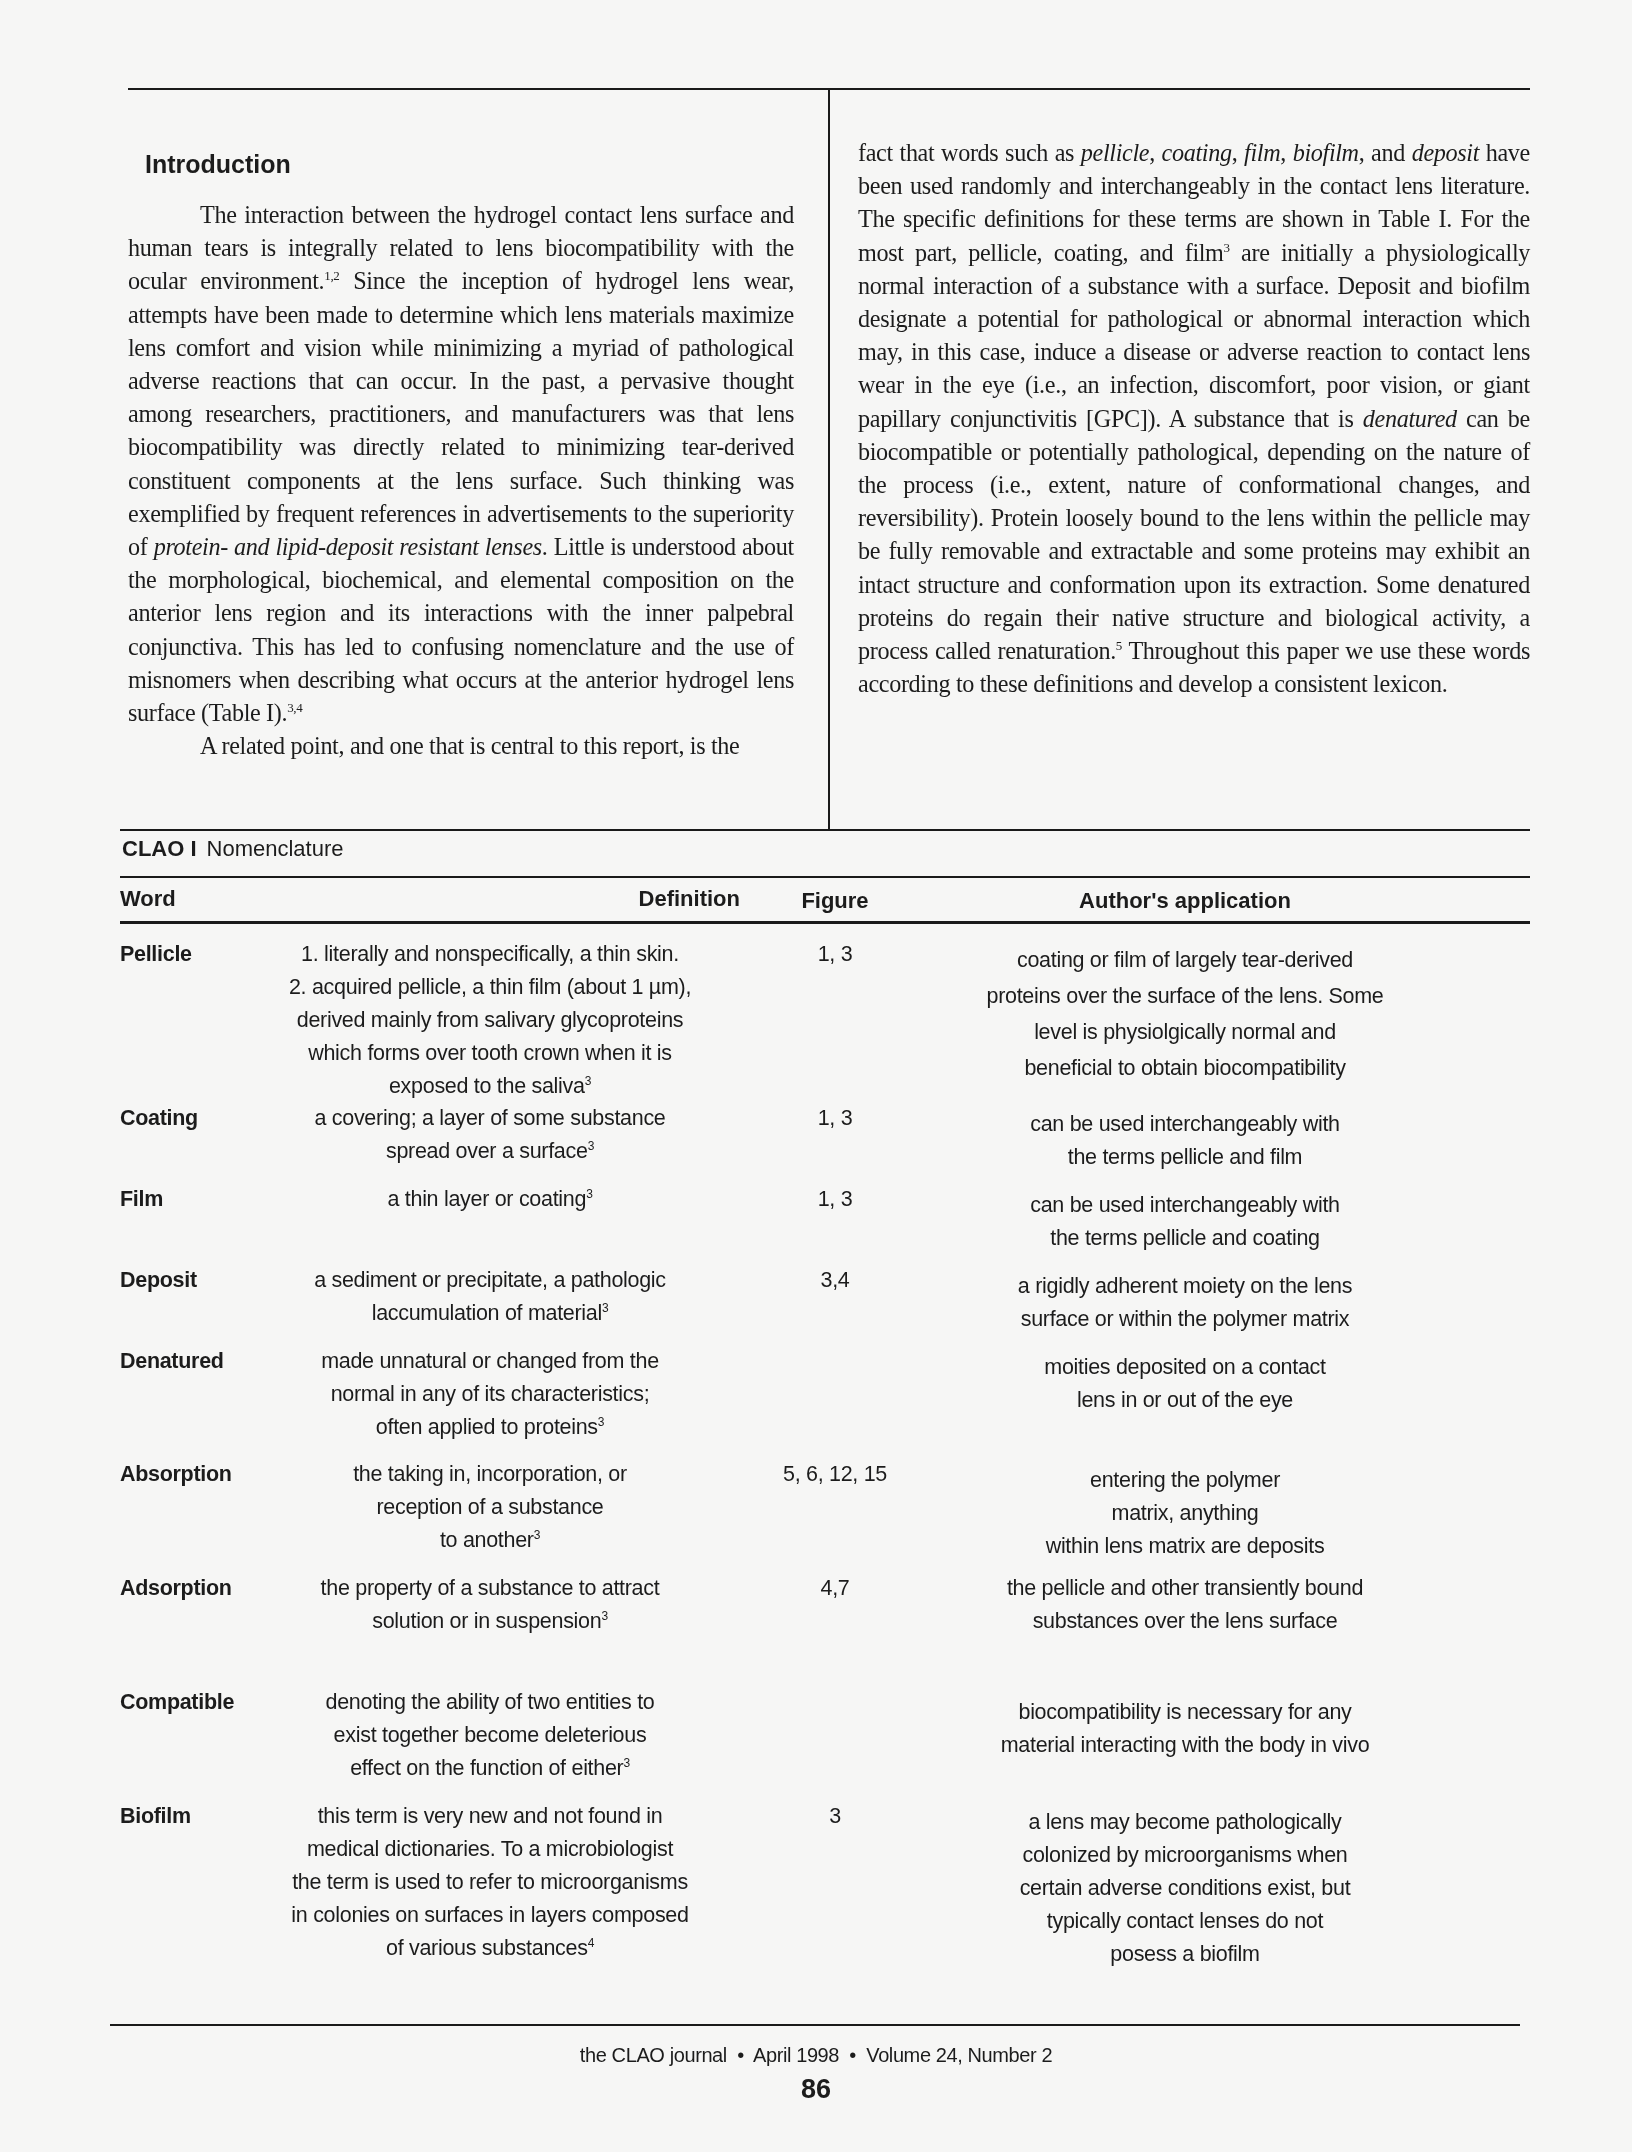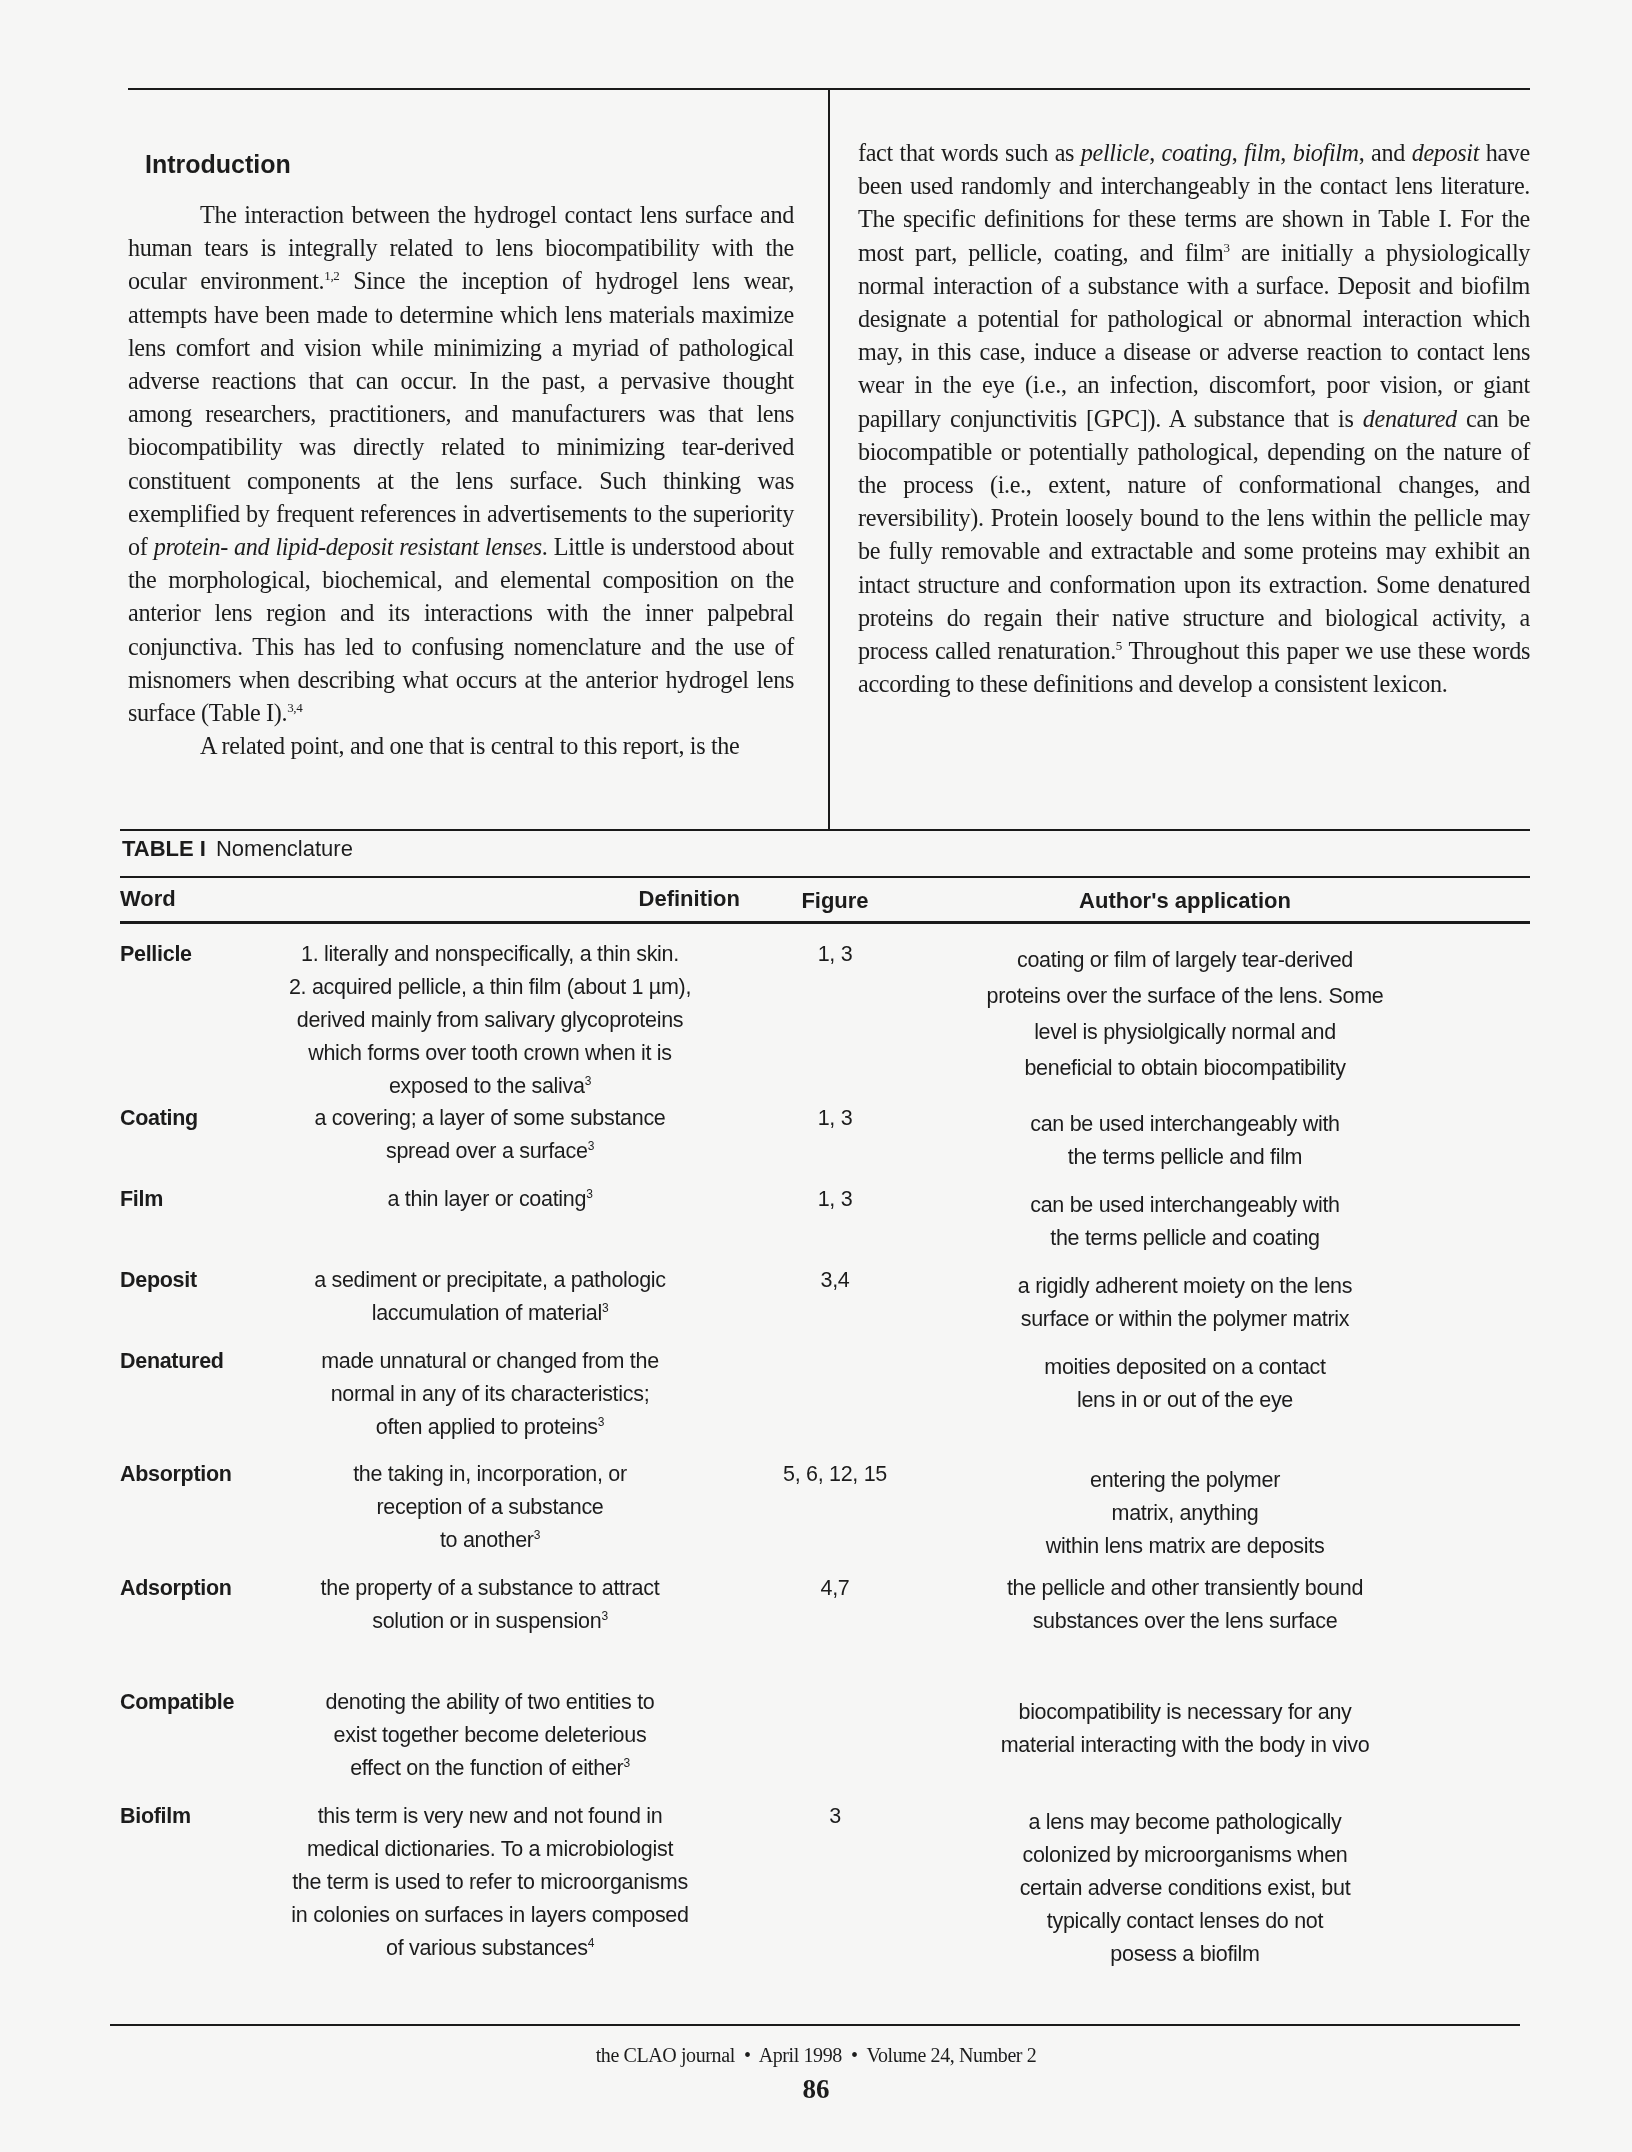--- a/index.html
+++ b/index.html
@@ -32,21 +32,21 @@
     font-family: "Liberation Sans", sans-serif; font-weight: bold; font-size: 22px;
   }
   .sans { font-family: "Liberation Sans", sans-serif; font-size: 21.5px; line-height: 33px; letter-spacing: -0.3px; }
   .word { position: absolute; left: 120px; font-weight: bold; }
   .def { position: absolute; left: 240px; width: 500px; text-align: center; }
   .fig { position: absolute; left: 740px; width: 190px; text-align: center; }
   .app { position: absolute; left: 945px; width: 480px; text-align: center; }
   .sans sup { font-size: 12px; line-height: 0; vertical-align: 8px; }
   .footer {
     position: absolute; left: 0; width: 1632px; text-align: center;
-    font-family: Liberation Serif, serif;
+    font-family: Liberation Sans, sans-serif;
   }
   #footer-line { top: 2044px; font-size: 20px; letter-spacing: -0.4px; }
   #footer-page { top: 2074px; font-size: 27px; font-weight: bold; }
 </style>
 </head>
 <body>
 
 <div class="rule" style="left:128px; top:88px; width:1402px; height:2px;"></div>
 <div class="rule" style="left:828px; top:89px; width:1.5px; height:740px;"></div>
 <div class="rule" style="left:120px; top:829px; width:1410px; height:2px;"></div>
@@ -61,21 +61,21 @@
       <p class="indent">A related point, and one that is central to this report, is the</p>
     </div>
 </div>
 <div class="col" id="col-right">
   <div id="right-paras">
       <p>fact that words such as <i>pellicle</i>, <i>coating</i>, <i>film</i>, <i>biofilm</i>, and <i>deposit</i> have been used randomly and interchangeably in the contact lens literature. The specific definitions for these terms are shown in Table I. For the most part, pellicle, coating, and film<sup>3</sup> are initially a physiologically normal interaction of a substance with a surface. Deposit and biofilm designate a potential for pathological or abnormal interaction which may, in this case, induce a disease or adverse reaction to contact lens wear in the eye (i.e., an infection, discomfort, poor vision, or giant papillary conjunctivitis [GPC]). A substance that is <i>denatured</i> can be biocompatible or potentially pathological, depending on the nature of the process (i.e., extent, nature of conformational changes, and reversibility). Protein loosely bound to the lens within the pellicle may be fully removable and extractable and some proteins may exhibit an intact structure and conformation upon its extraction. Some denatured proteins do regain their native structure and biological activity, a process called renaturation.<sup>5</sup> Throughout this paper we use these words according to these definitions and develop a consistent lexicon.</p>
     </div>
 </div>
 
 <div class="table-title">
-  <b>TABLE I</b><span>Nomenclature</span>
+  <b>CLAO I</b><span>Nomenclature</span>
 </div>
 <div class="th" style="left:120px;">Word</div>
 <div class="th" style="left:240px; width:500px; text-align:right;">Definition</div>
 <div class="th" style="left:740px; width:190px; text-align:center; top:888px;">Figure</div>
 <div class="th" style="left:945px; width:480px; text-align:center; top:888px;">Author's application</div>
 
 <div id="table-body">
     <div class="sans word" style="top: 938px;">Pellicle</div>
     <div class="sans def" style="top: 938px;">
       <div>1. literally and nonspecifically, a thin skin.</div>

